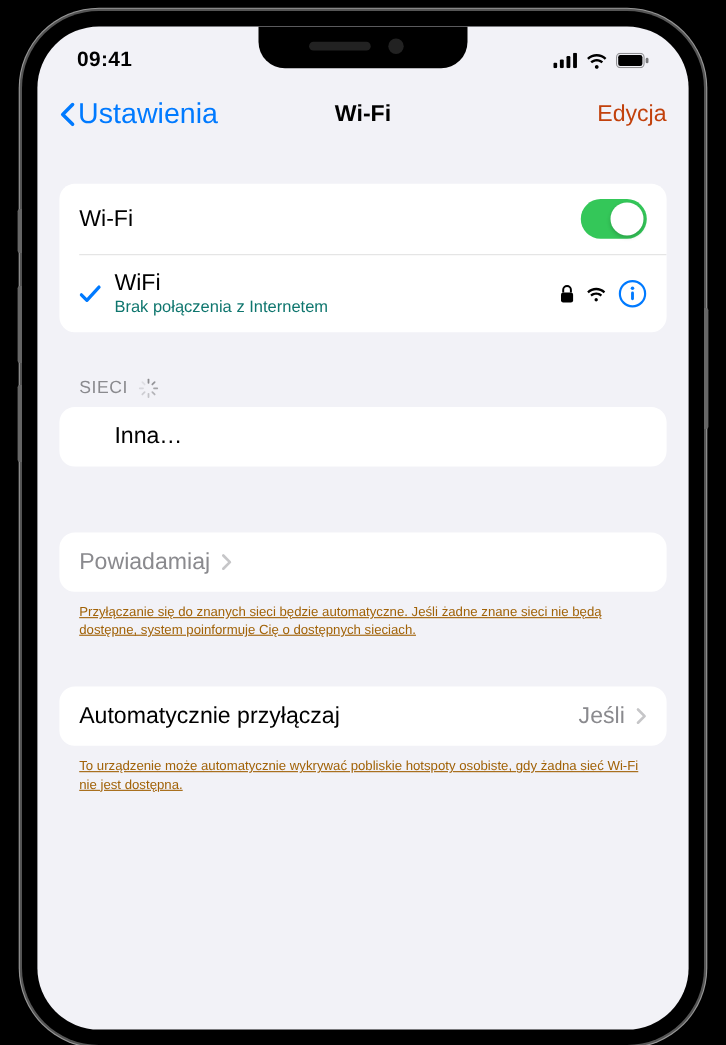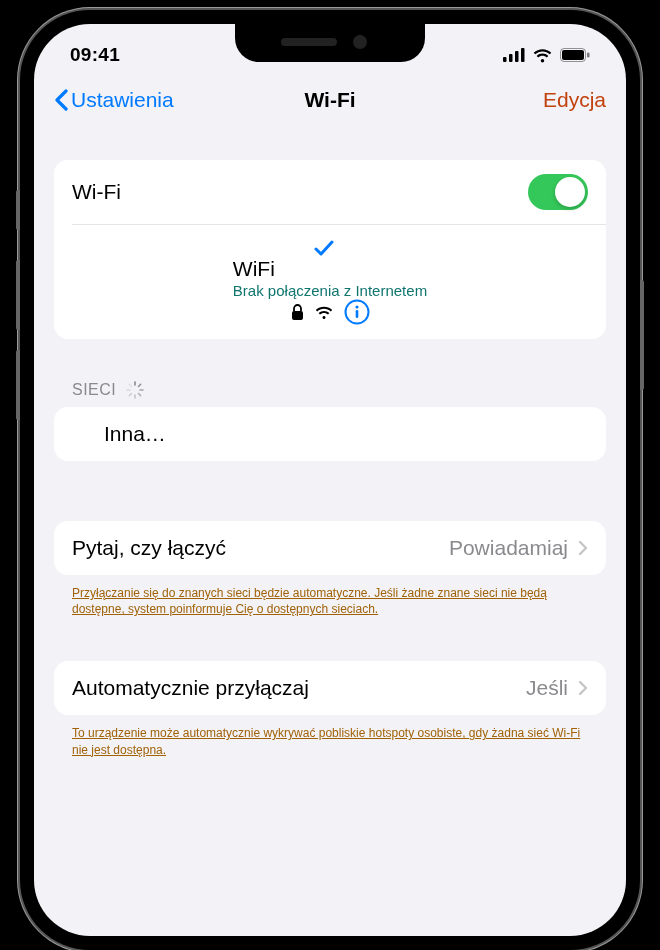--- a/index.html
+++ b/index.html
@@ -82,21 +82,21 @@
     .nav-bar {
       display: flex;
       align-items: center;
       justify-content: space-between;
       padding: 12px 20px 14px;
     }
     .back-btn {
       display: flex;
       align-items: center;
       color: #007aff;
-      font-size: 21px;
+      font-size: 26px;
       gap: 2px;
     }
     .nav-title {
       font-size: 21px;
       font-weight: 600;
       position: absolute;
       left: 50%;
       transform: translateX(-50%);
     }
     .edit-btn {
@@ -112,21 +112,21 @@
       margin-top: 28px;
       overflow: hidden;
     }
     .section.first { margin-top: 34px; }
     .row {
       display: flex;
       align-items: center;
       padding: 14px 18px;
       min-height: 54px;
     }
-    .row + .row { border-top: 1px solid rgba(0,0,0,0.1); margin-left: 18px; padding-left: 0; flex-direction: column; }
+    .row + .row { border-top: 1px solid rgba(0,0,0,0.1); margin-left: 18px; padding-left: 0; }
     .row-label {
       font-size: 21px;
       flex: 1;
     }
     .toggle {
       width: 60px;
       height: 36px;
       background: #34c759;
       border-radius: 18px;
       position: relative;
@@ -295,21 +295,20 @@
         </svg>
       </div>
       <div class="section-pad">
         <div class="row" style="padding-left:50px;">
           <div class="row-label">Inna…</div>
         </div>
       </div>
 
       <div class="section" style="margin-top:60px;">
         <div class="row">
-          <div class="row-label">Pytaj, czy łączyć</div>
           <div class="row-value">Powiadamiaj</div>
           <svg width="10" height="16" viewBox="0 0 10 16">
               <path d="M2 2 L8 8 L2 14" stroke="#c6c6c8" stroke-width="2.4" fill="none" stroke-linecap="round" stroke-linejoin="round"></path>
             </svg>
         </div>
       </div>
       <div class="footer-text">Przyłączanie się do znanych sieci będzie automatyczne. Jeśli żadne znane sieci nie będą dostępne, system poinformuje Cię o dostępnych sieciach.</div>
 
       <div class="section" style="margin-top:44px;">
         <div class="row">

